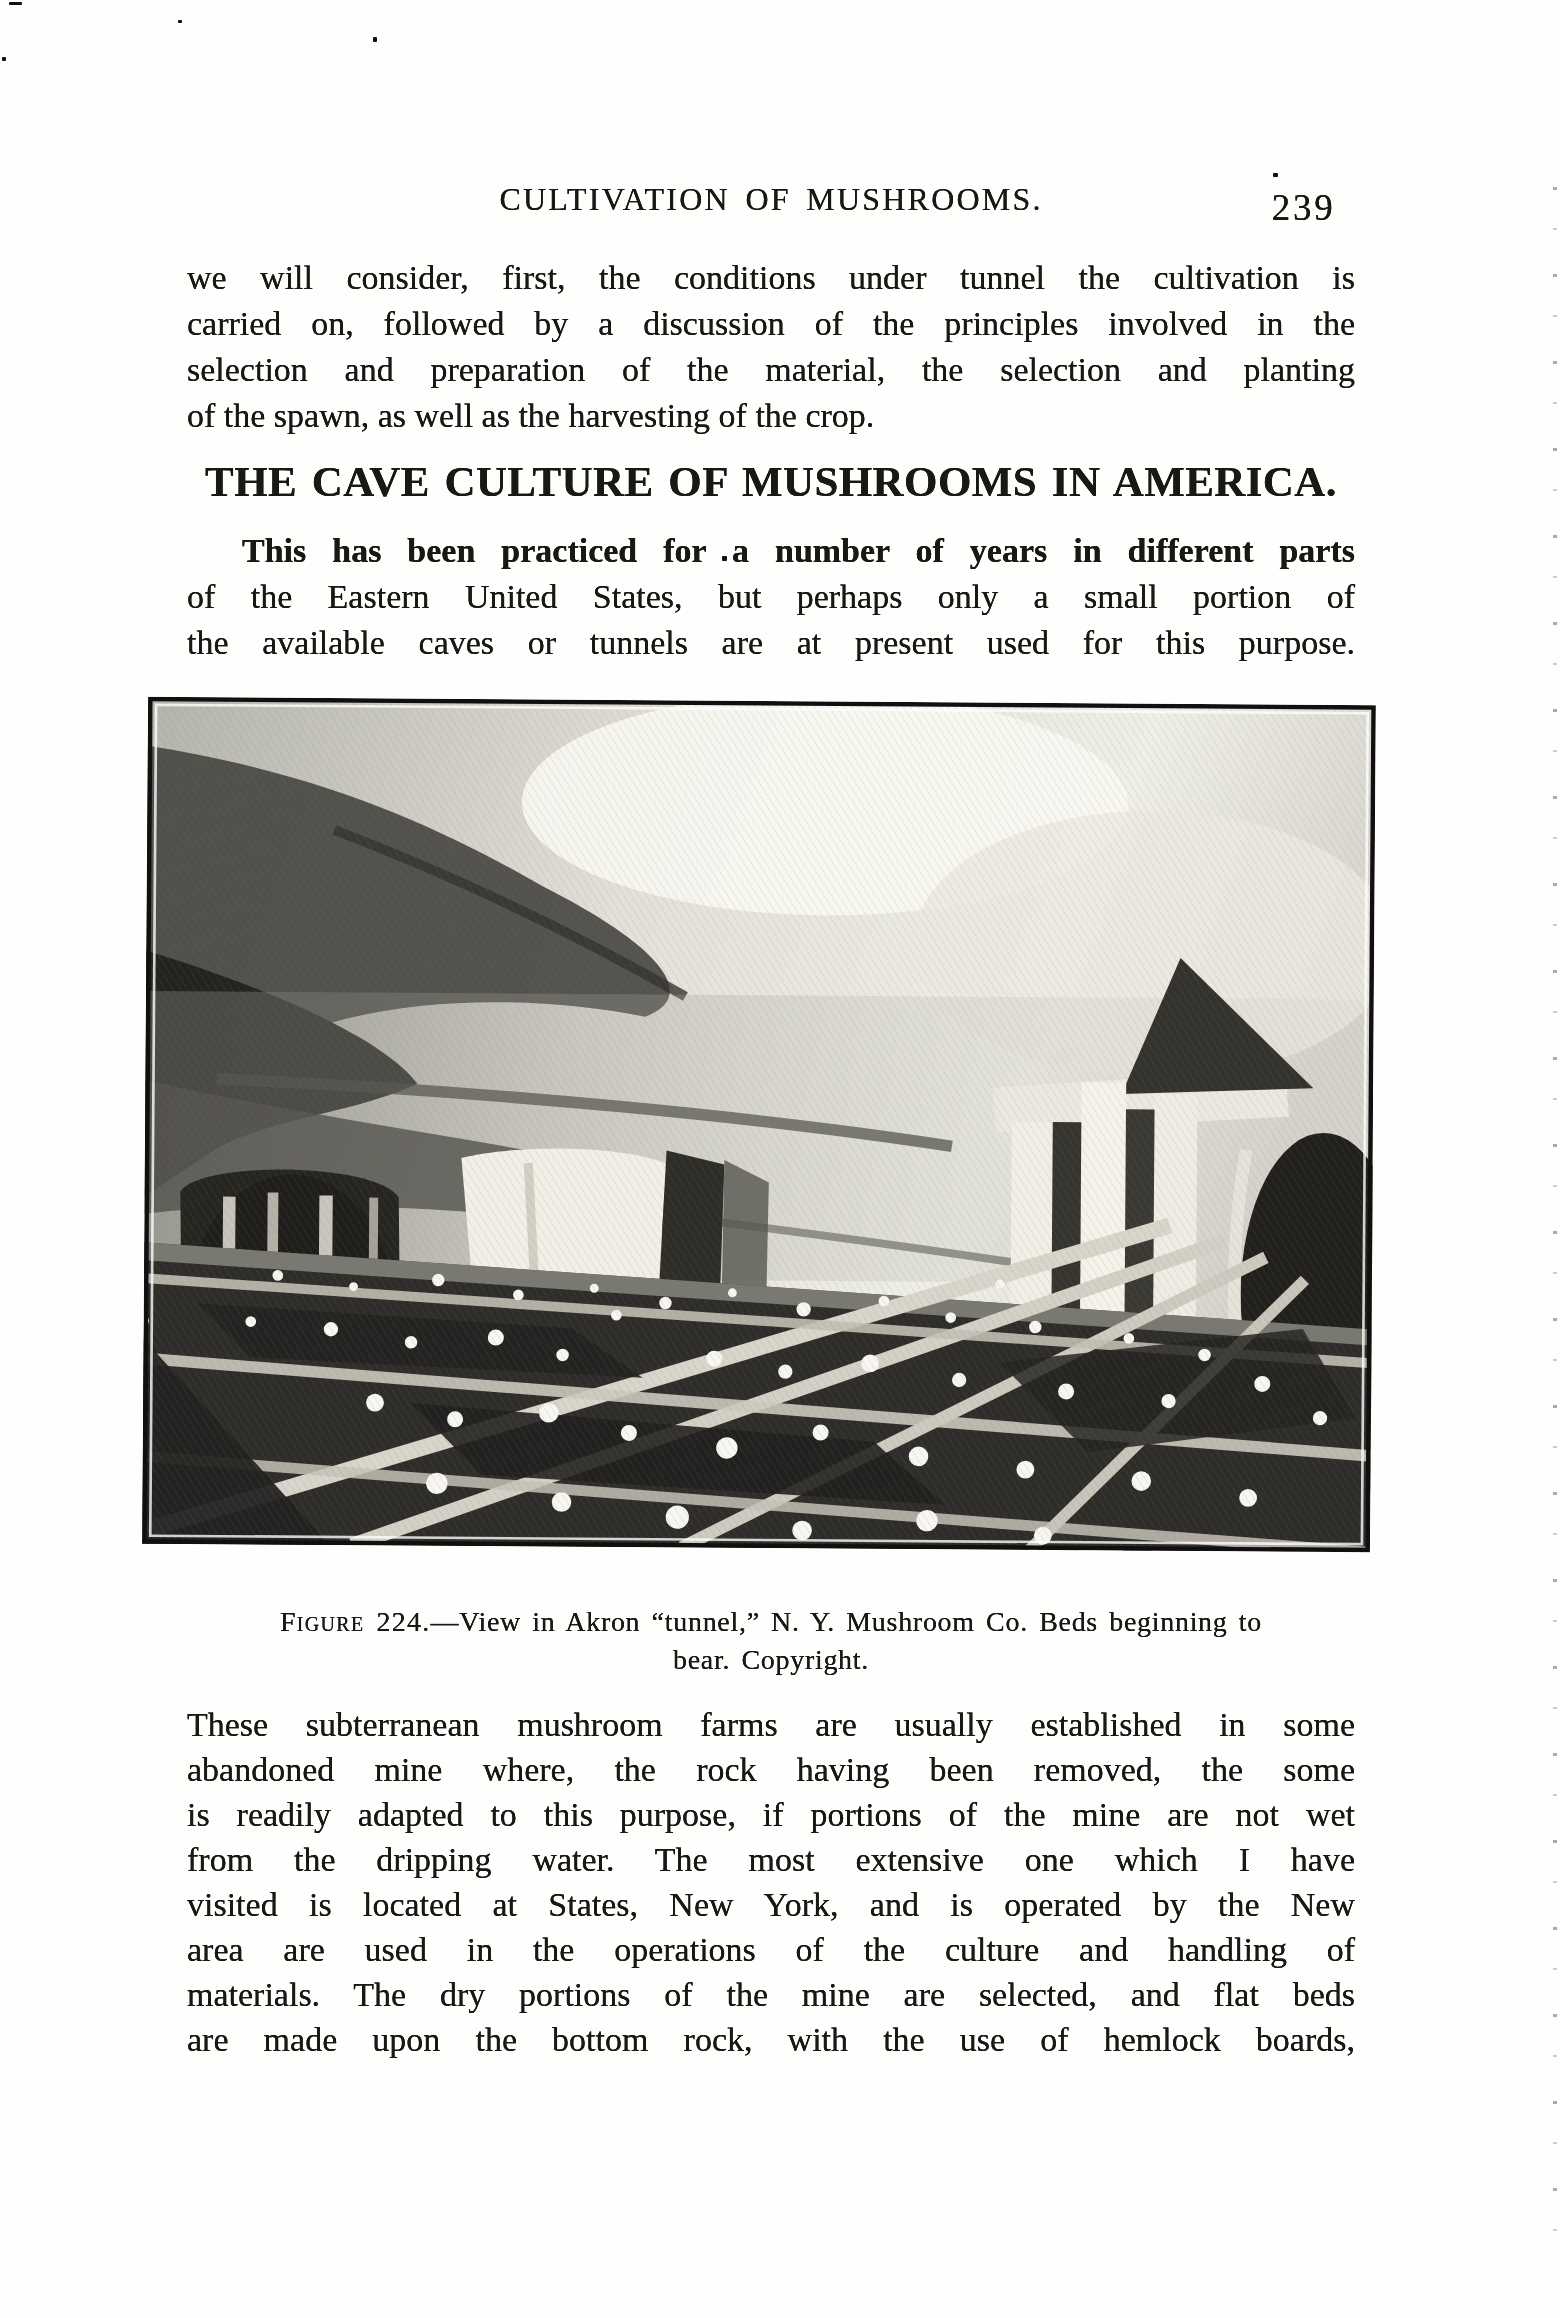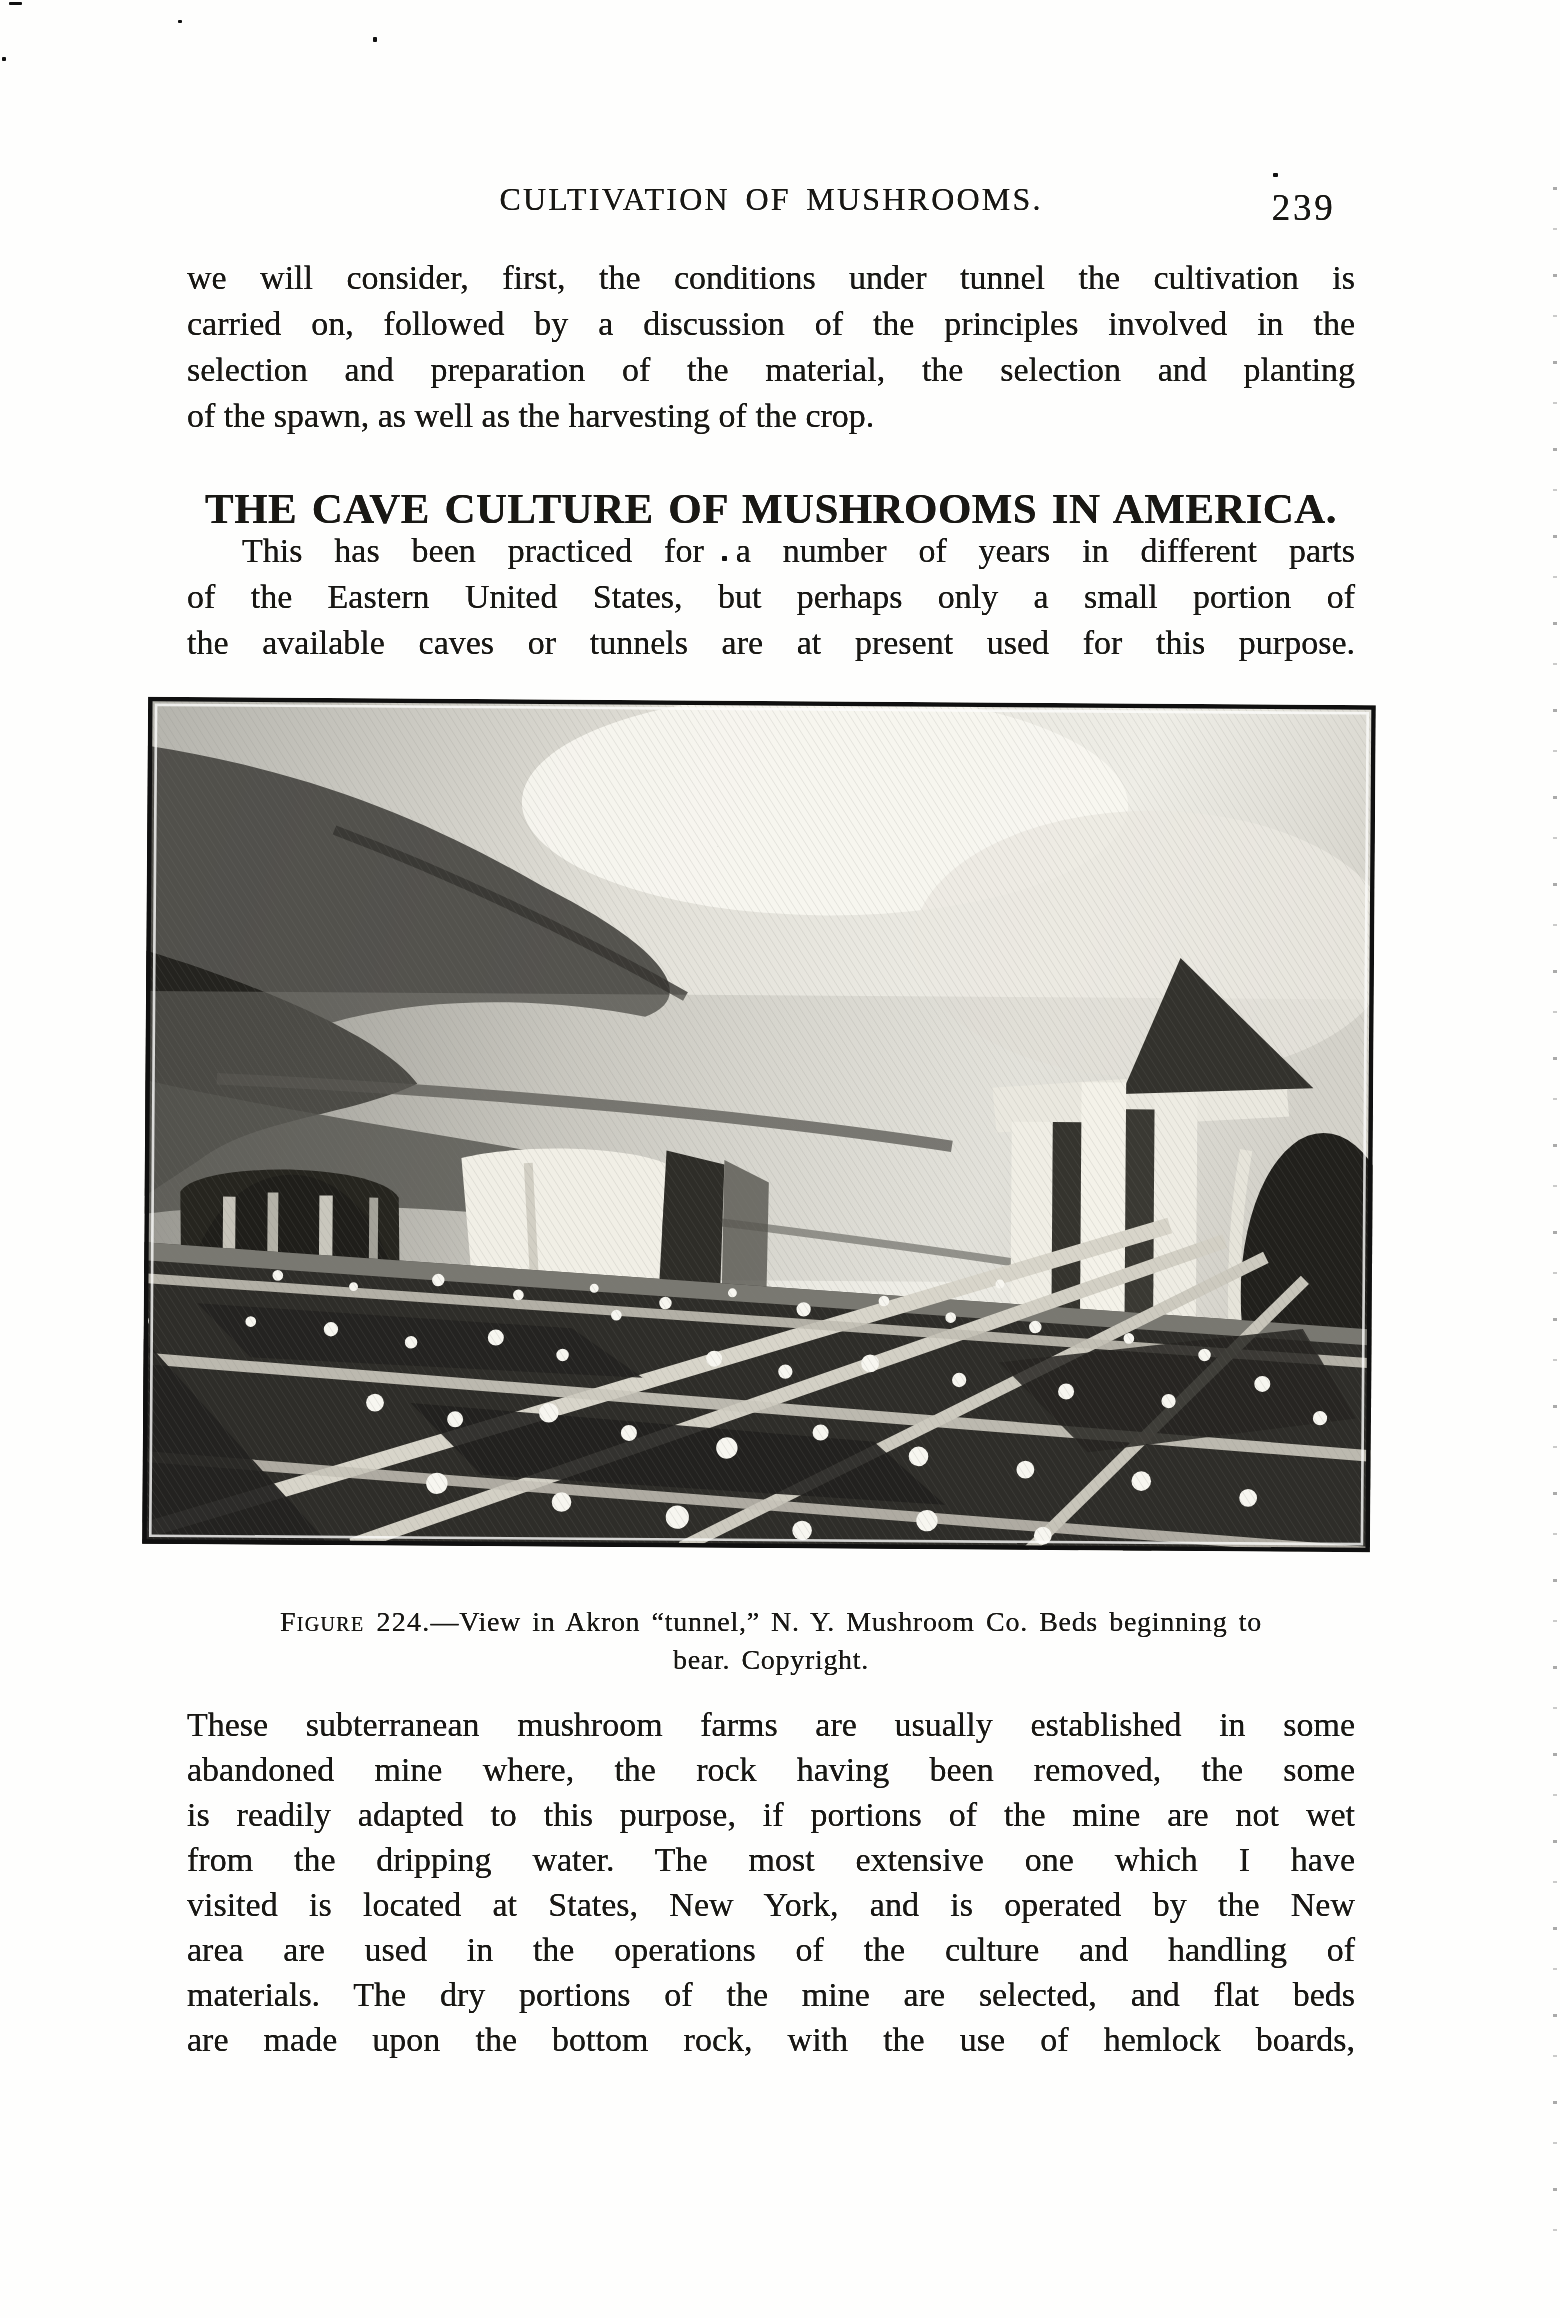--- a/index.html
+++ b/index.html
@@ -32,24 +32,23 @@
   .para .tline {
     height:46px; line-height:46px; text-align:justify; text-align-last:justify;
     text-shadow:0 0 0.4px #000; white-space:normal; overflow:visible;
   }
   .para-intro { top:255px; }
   .para-intro .tline:last-child { text-align-last:left; }
   .section-heading {
     position:absolute; left:187px; top:457px; width:1168px; text-align:center;
     font-size:43px; font-weight:bold; line-height:50px; letter-spacing:0.4px; word-spacing:3.6px;
     text-shadow:0 0 0.5px #000;
-    margin-top:27px;
   }
   .para-section { top:528px; }
-  .para-section .tline:first-child { text-indent:55px; }
+  .para-section .tline:first-child { text-indent:55px;font-weight:bold; }
   .para-body { top:1702px; }
   .para-body .tline { height:45px; line-height:45px; }
   
   .photo-wrap {
     position:absolute; left:145px; top:701px; width:1228px; height:847px;
     transform:rotate(.4deg);
   }
   .photo-wrap svg { display:block; width:100%; height:100%; }
   .caption {
     position:absolute; left:187px; top:1603px; width:1168px; text-align:center;

